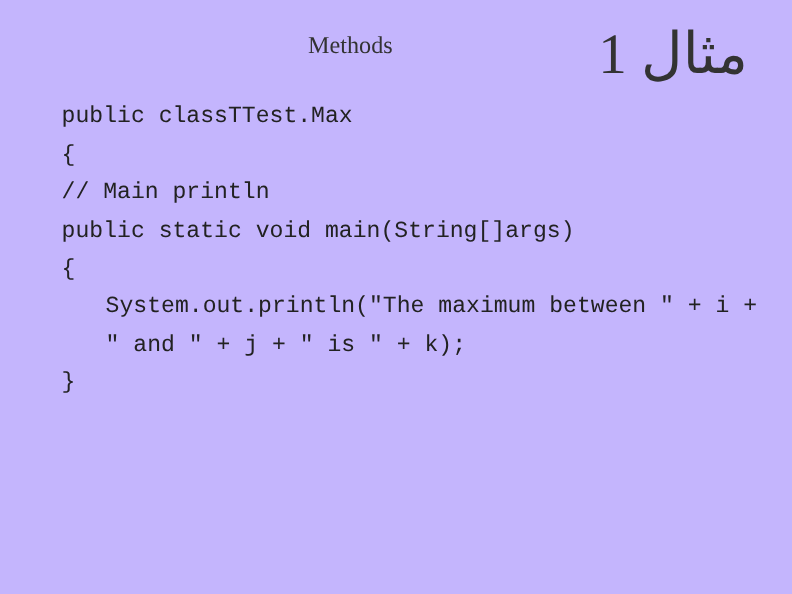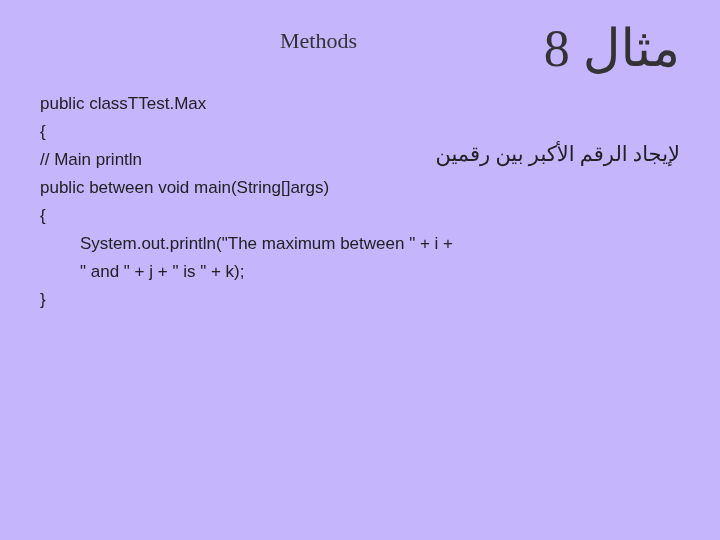--- a/index.html
+++ b/index.html
@@ -45,25 +45,26 @@
     }
 
     .code-block {
       position: absolute;
       top: 90px;
       left: 40px;
       right: 40px;
     }
 
     .code-line {
-      font-size: 17px;
+      font-size: 21px;
       color: #222222;
-      font-family: Liberation Sans, sans-serif;
+      font-family: Liberation Mono, monospace;
       line-height: 1.65;
       white-space: pre;
+      margin-left: 16px;
     }
 
     .arabic-subtitle {
       font-size: 21px;
       color: #222222;
       font-family: 'Times New Roman', Times, serif;
       position: absolute;
       right: 40px;
       top: 142px;
       direction: rtl;
@@ -73,33 +74,32 @@
       padding-left: 40px;
     }
   </style>
 </head>
 <body>
 
 <div class="slide-container">
 
   <div class="title-methods">Methods</div>
 
-  <div class="arabic-title">مثال 8</div>
+  <div class="arabic-title">مثال 1</div>
 
-  <div class="arabic-subtitle">لإيجاد الرقم الأكبر بين رقمين</div>
 
   <div class="code-block">
 
     <div class="code-line">public classTTest.Max</div>
 
     <div class="code-line">{</div>
 
     <div class="code-line">// Main println</div>
 
-    <div class="code-line">public between void main(String[]args)</div>
+    <div class="code-line">public static void main(String[]args)</div>
 
     <div class="code-line">{</div>
 
 
     <div class="code-line indent1">System.out.println("The maximum between " + i +</div>
 
     <div class="code-line indent1">" and " + j + " is " + k);</div>
 
     <div class="code-line">}</div>
 

